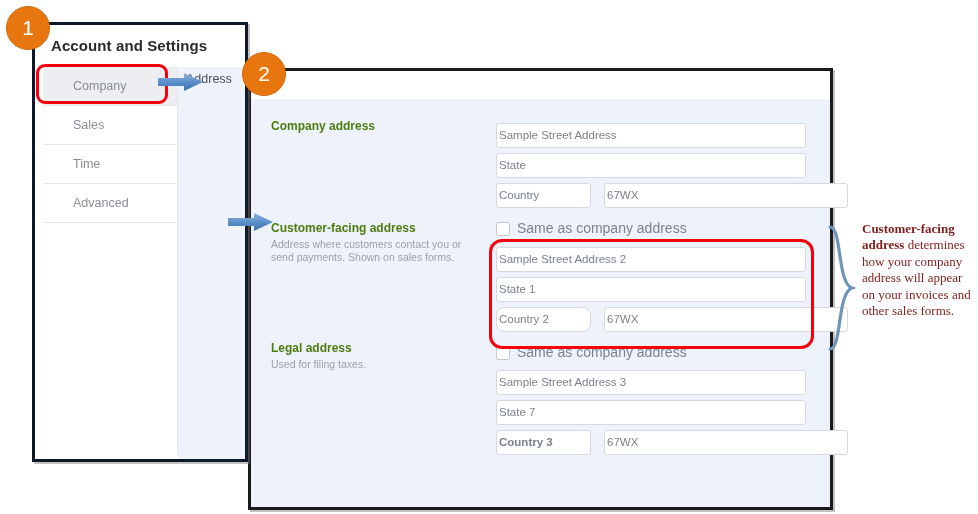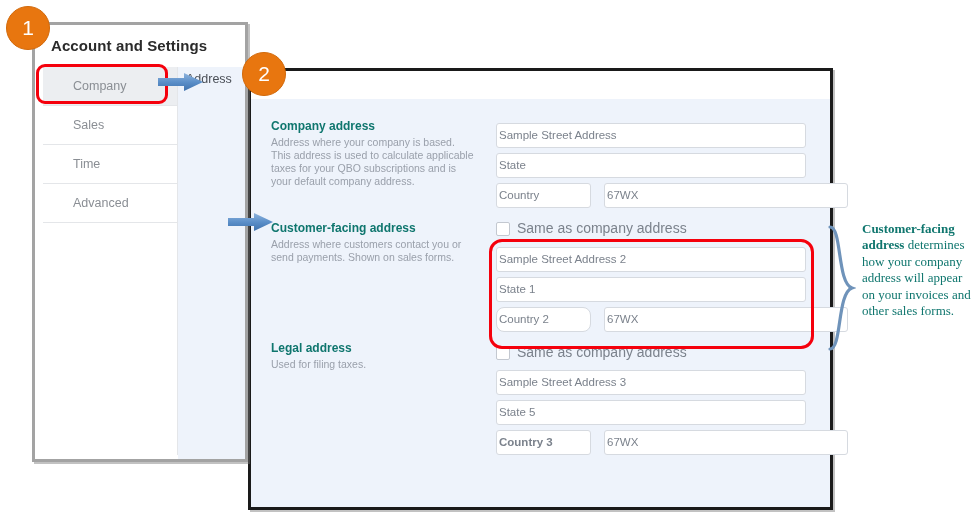--- a/index.html
+++ b/index.html
@@ -16,21 +16,21 @@
   }
 
   
   #panel-one {
     position: absolute;
     left: 32px;
     top: 22px;
     width: 216px;
     height: 440px;
     background: #ffffff;
-    border: 3px solid #a3a3a3;
+    border: 3px solid #0f172a;
     box-sizing: border-box;
     box-shadow: 2px 2px 0 rgba(120,120,120,.45);
     z-index: 4;
   }
   #panel-title {
     position: absolute;
     left: 16px;
     top: 12px;
     font-size: 15px;
     font-weight: bold;
@@ -110,21 +110,21 @@
     position: absolute;
     left: 0; top: 0; right: 0;
     height: 28px;
     background: #ffffff;
   }
 
   .form-section { position: absolute; }
   .sec-label {
     font-size: 12px;
     font-weight: bold;
-    color: #0f766e;
+    color: #4d7c0f;
     margin: 0 0 3px 0;
   }
   .sec-desc {
     font-size: 10.5px;
     line-height: 13px;
     color: #9aa0ab;
     width: 205px;
     margin: 0;
   }
 
@@ -236,21 +236,21 @@
 
   
   #annot-text {
     position: absolute;
     left: 862px;
     top: 221px;
     width: 112px;
     font-family: "Liberation Serif", serif;
     font-size: 13px;
     line-height: 16.4px;
-    color: #0f766e;
+    color: #7f1d1d;
   }
   #annot-text b { font-weight: bold; }
   #annot-brace { position: absolute; left: 826px; top: 225px; z-index: 11; }
 </style>
 </head>
 <body>
 
 <div id="panel-one">
   <div id="subnav-strip"></div>
   <div id="panel-title">Account and Settings</div>
@@ -263,21 +263,20 @@
   <div id="sidebar-divider"></div>
 </div>
 <div id="subnav-address">Address</div>
 <div id="company-highlight"></div>
 
 <div id="panel-two">
   <div id="panel-two-header"></div>
 
   <div class="form-section" style="left:20px; top:48px;">
     <p class="sec-label">Company address</p>
-    <p class="sec-desc">Address where your company is based. This address is used to calculate applicable taxes for your QBO subscriptions and is your default company address.</p>
   </div>
   <div class="fld fld-wide" style="left:245px; top:52px;">Sample Street Address</div>
   <div class="fld fld-wide" style="left:245px; top:82px;">State</div>
   <div class="fld fld-half-l" style="left:245px; top:112px;">Country</div>
   <div class="fld fld-half-r" style="left:353px; top:112px;">67WX</div>
 
   <div class="form-section" style="left:20px; top:150px;">
     <p class="sec-label">Customer-facing address</p>
     <p class="sec-desc">Address where customers contact you or send payments. Shown on sales forms.</p>
   </div>
@@ -290,21 +289,21 @@
   <div class="fld fld-half-r" style="left:353px; top:236px;">67WX</div>
 
   <div class="form-section" style="left:20px; top:270px;">
     <p class="sec-label">Legal address</p>
     <p class="sec-desc">Used for filing taxes.</p>
   </div>
   <div class="chk-row" style="left:245px; top:273px;">
     <span class="chk-box"></span><span>Same as company address</span>
   </div>
   <div class="fld fld-wide" style="left:245px; top:299px;">Sample Street Address 3</div>
-  <div class="fld fld-wide" style="left:245px; top:329px;">State 5</div>
+  <div class="fld fld-wide" style="left:245px; top:329px;">State 7</div>
   <div class="fld fld-half-l" style="left:245px; top:359px;font-weight:bold;">Country 3</div>
   <div class="fld fld-half-r" style="left:353px; top:359px;">67WX</div>
 </div>
 
 <button id="btn-cancel">Cancel</button>
 <button id="btn-save">Save</button>
 
 <div id="cf-highlight"></div>
 
 <div class="badge" id="badge-1">1</div>

